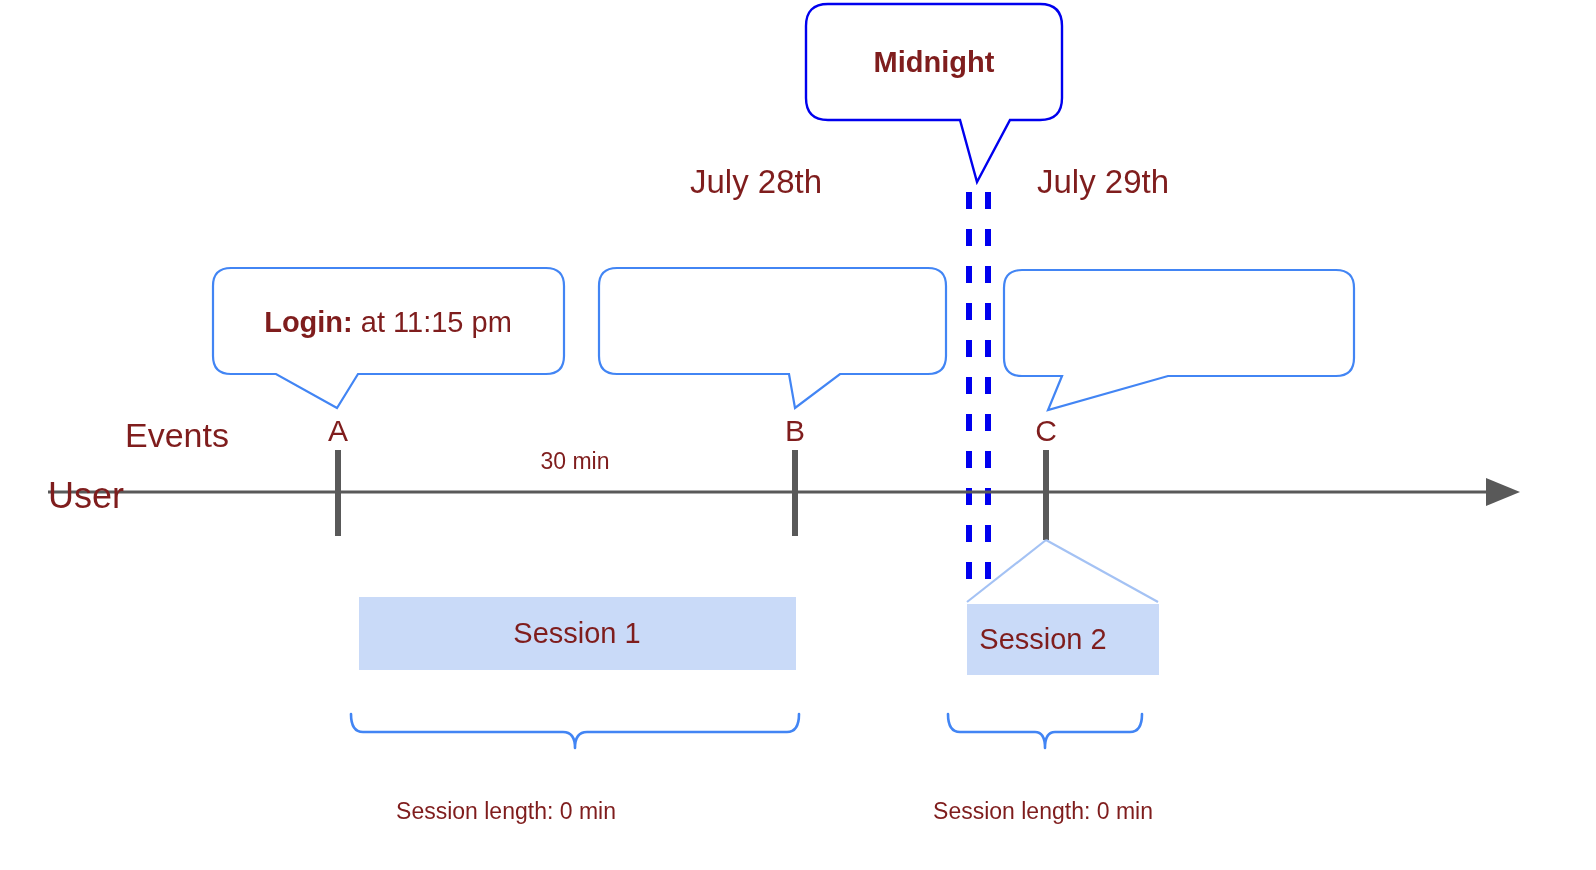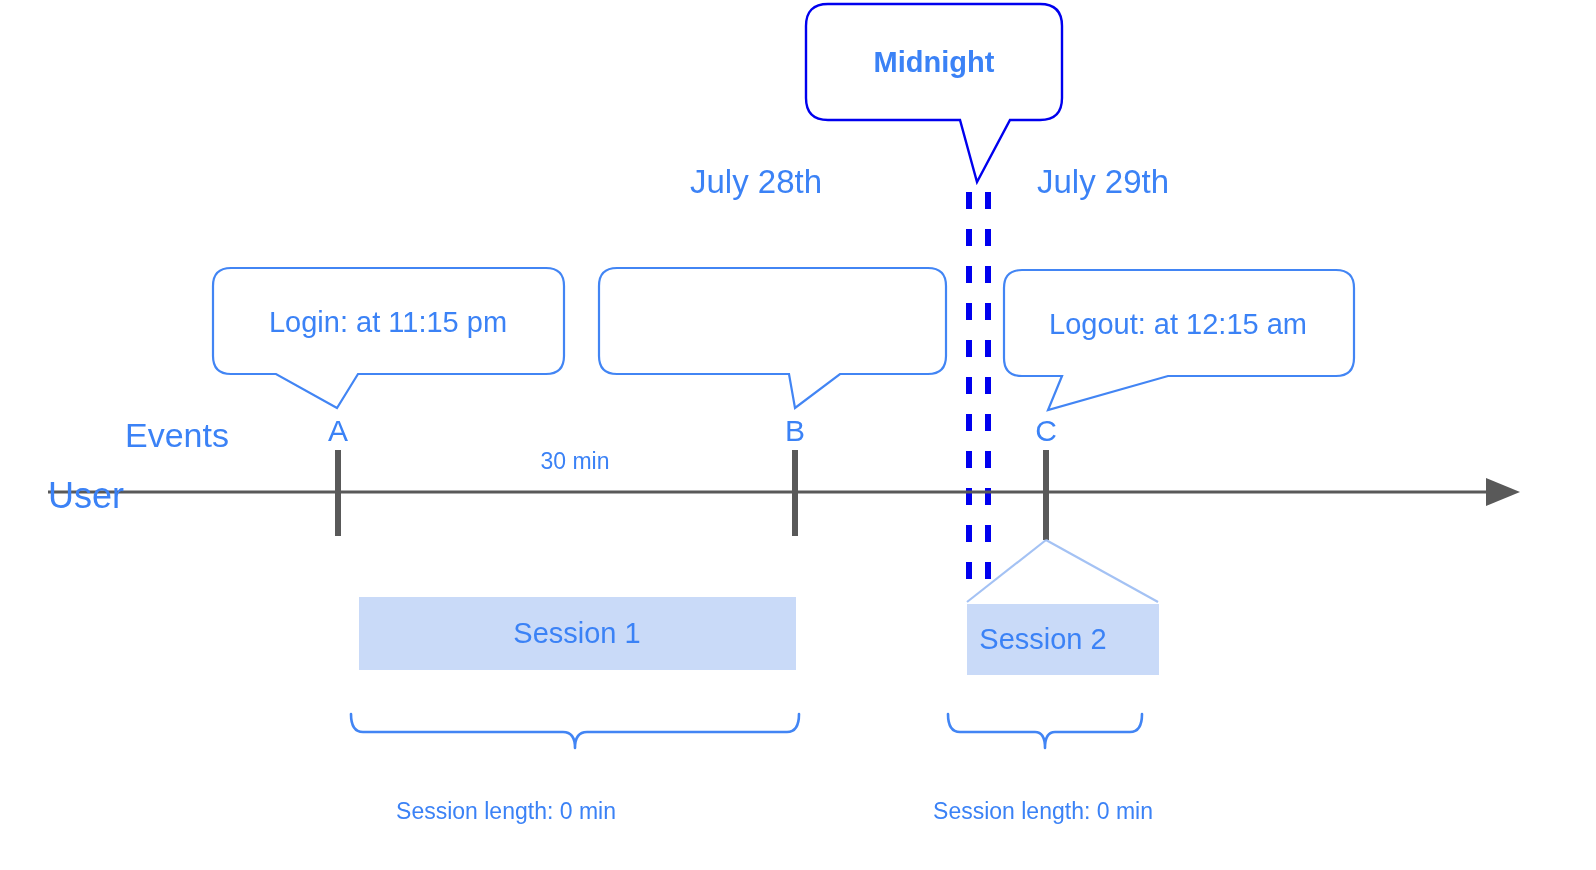--- a/index.html
+++ b/index.html
@@ -17,29 +17,29 @@
   }
   #vector-layer {
     position: absolute;
     left: 0;
     top: 0;
     width: 1596px;
     height: 870px;
   }
   .txt {
     position: absolute;
-    color: #3b82f6;
+    color: #7f1d1d;
     white-space: nowrap;
     line-height: 1;
   }
   .callout-text {
     font-size: 29px;
     text-align: center;
   }
-  .callout-text .lbl { font-weight: normal; margin-top: 36px; }
+  .callout-text .lbl { font-weight: bold; margin-top: 36px; }
   .date-text {
     font-size: 33px;
   }
   .midnight-text {
     font-size: 29px;
     font-weight: bold;
   }
   .marker-letter {
     font-size: 30px;
   }
@@ -110,24 +110,20 @@
 
   <div class="txt date-text center-anchor" style="left:756px; top:165px;">July 28th</div>
   <div class="txt date-text center-anchor" style="left:1103px; top:165px;">July 29th</div>
 
   <div class="txt callout-text center-anchor" style="left:388px; top:308px;">
     <span class="lbl">Login:</span>
     <span>at 11:15 pm</span>
   </div>
 
 
-  <div class="txt callout-text center-anchor" style="left:1178px; top:310px;">
-    <span class="lbl">Logout:</span>
-    <span>at 12:15 am</span>
-  </div>
 
   <div class="txt axis-label-events center-anchor" style="left:177px; top:418px;">Events</div>
 
   <div class="txt marker-letter center-anchor" style="left:338px; top:416px;">A</div>
   <div class="txt marker-letter center-anchor" style="left:795px; top:416px;">B</div>
   <div class="txt marker-letter center-anchor" style="left:1046px; top:416px;">C</div>
 
   <div class="txt duration-text center-anchor" style="left:575px; top:450px;">30 min</div>
 
   <div class="txt axis-label-user" style="left:48px; top:478px;">User</div>

